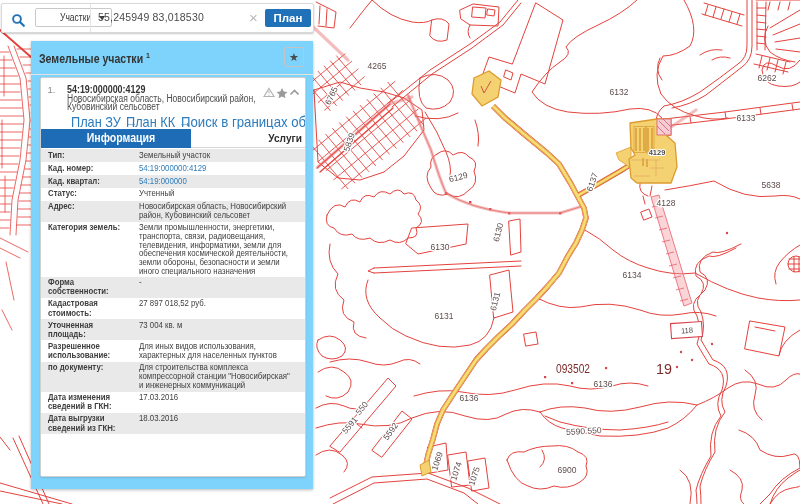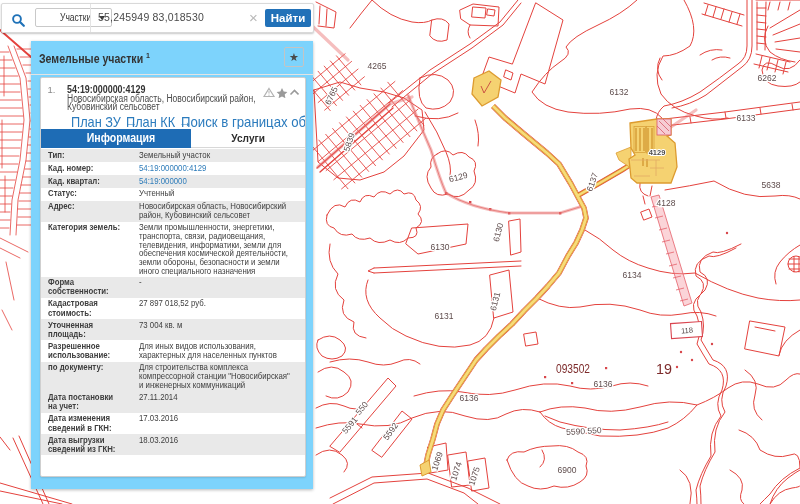--- a/index.html
+++ b/index.html
@@ -31,21 +31,21 @@
         border-radius:2px;background:#fff;box-shadow:0 1px 2px rgba(0,0,0,.12);overflow:hidden;}
   #cnum{position:absolute;left:7px;top:6px;font-size:9.5px;color:#8a8a8a;}
   #ctitle{position:absolute;left:26px;top:5px;font-size:10.5px;font-weight:bold;color:#333;}
   #cicons{position:absolute;right:6px;top:6px;}
   #caddr{position:absolute;left:26px;top:16.5px;font-size:10px;color:#4a4a4a;line-height:8.9px;}
   .lnk{position:absolute;top:35px;font-size:15px;color:#2b7bbd;border-bottom:1px solid #9cc0dd;padding-bottom:0.5px;white-space:nowrap;}
   #tabs{position:absolute;left:0;top:50.5px;width:100%;height:19px;}
   #tab1{position:absolute;left:0;top:0;width:160px;height:19px;background:#1e6cb5;color:#fff;
         font-weight:bold;font-size:12px;text-align:center;line-height:19px;}
   #tab2{position:absolute;left:150.5px;top:0;right:0;height:18px;background:#fff;color:#2d2d2d;
-        font-weight:bold;font-size:11.5px;text-align:center;line-height:18px;border-bottom:1px solid #d8d8d8;}
+        font-weight:bold;font-size:11.5px;text-align:right;line-height:18px;border-bottom:1px solid #d8d8d8;}
   #tbl{position:absolute;left:0;top:71px;width:100%;font-size:9.2px;color:#3d3d3d;border-collapse:collapse;table-layout:fixed;}
   #tbl td{vertical-align:top;line-height:9.2px;padding-top:1.4px;padding-bottom:1.4px;}
   #tbl td.l{width:88.5px;padding-left:7.5px;font-weight:bold;text-decoration:underline;}
   #tbl tr.g{background:#e9e9e9;}
   #tbl tr.s td{padding-top:1.8px;padding-bottom:1.9px;}
   #tbl .b{color:#2e7cba;}
   .cx{display:inline-block;transform:scaleX(0.85);transform-origin:0 0;white-space:nowrap;}
 </style>
 </head>
 <body>
@@ -270,24 +270,20 @@
               <td><span class="cx">73 004 кв. м</span></td>
             </tr>
         <tr>
               <td class="l"><span class="cx">Разрешенное<br>использование:</span></td>
               <td><span class="cx">Для иных видов использования,<br>характерных для населенных пунктов</span></td>
             </tr>
         <tr class="g">
               <td class="l"><span class="cx">по документу:</span></td>
               <td><span class="cx">Для строительства комплекса<br>компрессорной станции "Новосибирская"<br>и инженерных коммуникаций</span></td>
             </tr>
-        <tr class="g">
-              <td class="l"><span class="cx">Дата постановки<br>на учет:</span></td>
-              <td><span class="cx">27.11.2014</span></td>
-            </tr>
         <tr>
               <td class="l"><span class="cx">Дата изменения<br>сведений в ГКН:</span></td>
               <td><span class="cx">17.03.2016</span></td>
             </tr>
         <tr class="g">
               <td class="l"><span class="cx">Дата выгрузки<br>сведений из ГКН:</span></td>
               <td><span class="cx">18.03.2016</span></td>
             </tr>
         </tbody>
         </table>
@@ -296,15 +292,15 @@
 
   <div id="sbar">
     <svg class="abs" style="left:10px;top:10px;" width="13" height="13" viewBox="0 0 13 13">
       <circle cx="5" cy="5" r="3.9" fill="none" stroke="#1f72b8" stroke-width="1.9"></circle>
       <path d="M8,8 L11.8,11.8" stroke="#1f72b8" stroke-width="2.2" stroke-linecap="round"></path>
     </svg>
     <div id="drop"><span class="cx">Участки</span><span class="car"></span></div>
     <div id="vline"></div>
     <div id="query">55,245949 83,018530</div>
     <div id="clr">×</div>
-    <div id="btn">Найти</div>
+    <div id="btn">План</div>
   </div>
 </div>
 
 </body></html>

